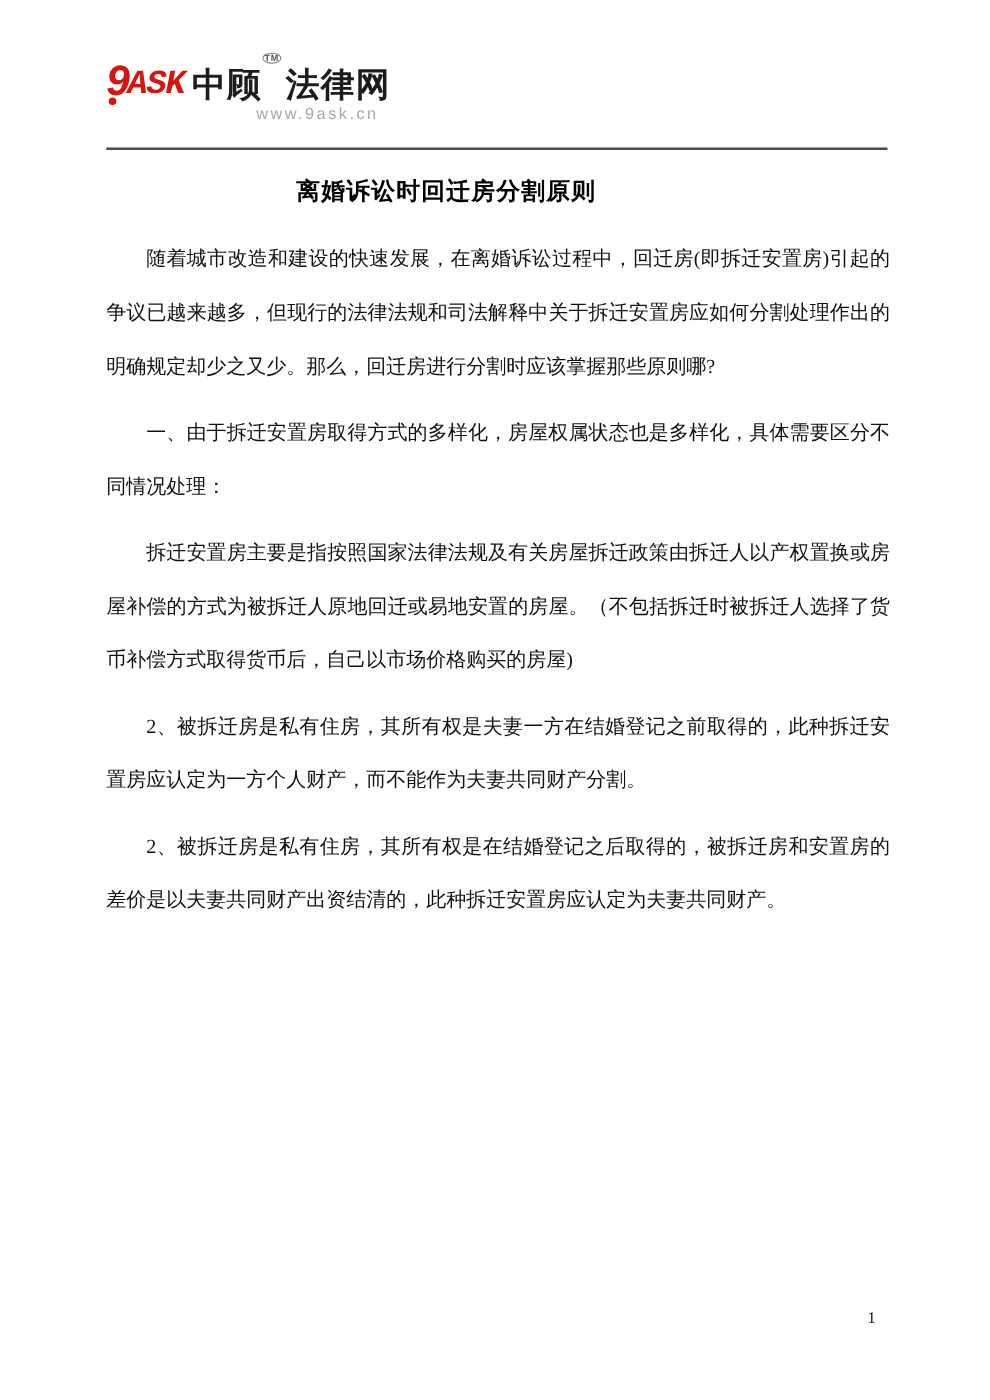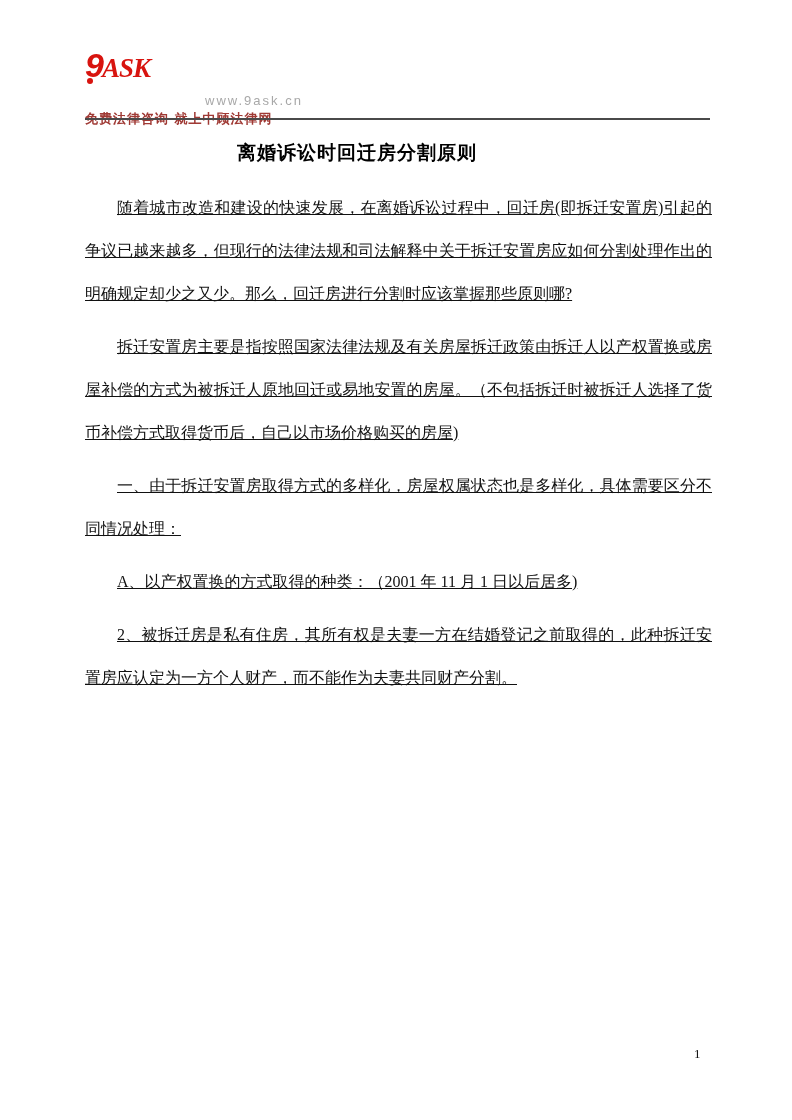--- a/index.html
+++ b/index.html
@@ -21,40 +21,40 @@
     font-weight: bold; font-style: italic;
     font-size: 34px; letter-spacing: -2px;
     position: relative;
   }
   .logo-9 .q-dot{
     position:absolute; left:2px; bottom:-2px;
     width:6px; height:6px; background:#d8140f; border-radius:50%;
   }
   .logo-ask {
     color: #d8140f;
-    font-family: Liberation Serif, serif;
+    font-family: Liberation Mono, monospace;
     font-weight: bold; font-style: italic;
     font-size: 27px; letter-spacing: -1px;
     margin-right: 6px;
   }
   .logo-cn {
     color: #1c1c1c;
     font-family: "Liberation Sans", "DejaVu Sans", sans-serif;
     font-weight: bold; font-size: 27px; letter-spacing: 1px;
   }
   .logo-tm {
     color: #555; font-size: 9px; font-family: "Liberation Sans", sans-serif;
     vertical-align: top; position: relative; top: -14px; left: -2px;
     border: 1px solid #777; border-radius: 50%; padding: 0 1px;
     transform: scale(.8); display: inline-block;
   }
   .logo-url {
     color: #a8a8a8; font-family: "Liberation Sans", sans-serif;
     font-size: 13px; letter-spacing: 2px;
-    margin: 11px 0 2px 120px;
+    margin: 1px 0 2px 120px;
   }
   .tagline {
     color: #a03a35; font-family: "DejaVu Sans", sans-serif;
     font-size: 13px; letter-spacing: 1px; font-weight: bold;
     margin-top: 2px;
   }
   .header-rule {
     position: absolute; left: 85px; top: 118px; width: 625px;
     border: 0; border-top: 2px solid #4a4a4a; margin: 0;
   }
@@ -67,50 +67,49 @@
   .doc-body {
     position: absolute; left: 85px; top: 186px; width: 627px;
   }
   .doc-body p {
     margin: 0 0 10px 0;
     font-size: 16px;
     line-height: 43px;
     text-align: justify;
     text-indent: 2em;
     color: #111;
-    text-decoration: underline;
   }
   
   .page-number {
     position: absolute; left: 694px; top: 1046px;
     font-size: 13px; color: #111;
     font-family: "Liberation Serif", serif;
   }
 </style>
 </head>
 <body>
 
 <div class="page">
 
   <div class="header">
     <div class="logo-row">
       <span class="logo-9"><span>9</span><span class="q-dot"></span></span>
         <span class="logo-ask">ASK</span>
+        <span class="logo-cn"><span>中顾</span><span class="logo-tm">TM</span><span>法律网</span></span>
     </div>
     <div class="logo-url">www.9ask.cn</div>
-    <div class="tagline">免费法律咨询 就上中顾法律网</div>
   </div>
 
   <hr class="header-rule">
 
   <div class="doc-title">离婚诉讼时回迁房分割原则</div>
 
   <div class="doc-body">
     <p>随着城市改造和建设的快速发展，在离婚诉讼过程中，回迁房(即拆迁安置房)引起的争议已越来越多，但现行的法律法规和司法解释中关于拆迁安置房应如何分割处理作出的明确规定却少之又少。那么，回迁房进行分割时应该掌握那些原则哪?</p>
+    <p>一、由于拆迁安置房取得方式的多样化，房屋权属状态也是多样化，具体需要区分不同情况处理：</p>
     <p>拆迁安置房主要是指按照国家法律法规及有关房屋拆迁政策由拆迁人以产权置换或房屋补偿的方式为被拆迁人原地回迁或易地安置的房屋。（不包括拆迁时被拆迁人选择了货币补偿方式取得货币后，自己以市场价格购买的房屋)</p>
-    <p>一、由于拆迁安置房取得方式的多样化，房屋权属状态也是多样化，具体需要区分不同情况处理：</p>
-    <p>A、以产权置换的方式取得的种类：（2001 年 11 月 1 日以后居多)</p>
     <p>2、被拆迁房是私有住房，其所有权是夫妻一方在结婚登记之前取得的，此种拆迁安置房应认定为一方个人财产，而不能作为夫妻共同财产分割。</p>
+    <p>2、被拆迁房是私有住房，其所有权是在结婚登记之后取得的，被拆迁房和安置房的差价是以夫妻共同财产出资结清的，此种拆迁安置房应认定为夫妻共同财产。</p>
   </div>
 
   <div class="page-number">1</div>
 
 </div>
 
 </body></html>

